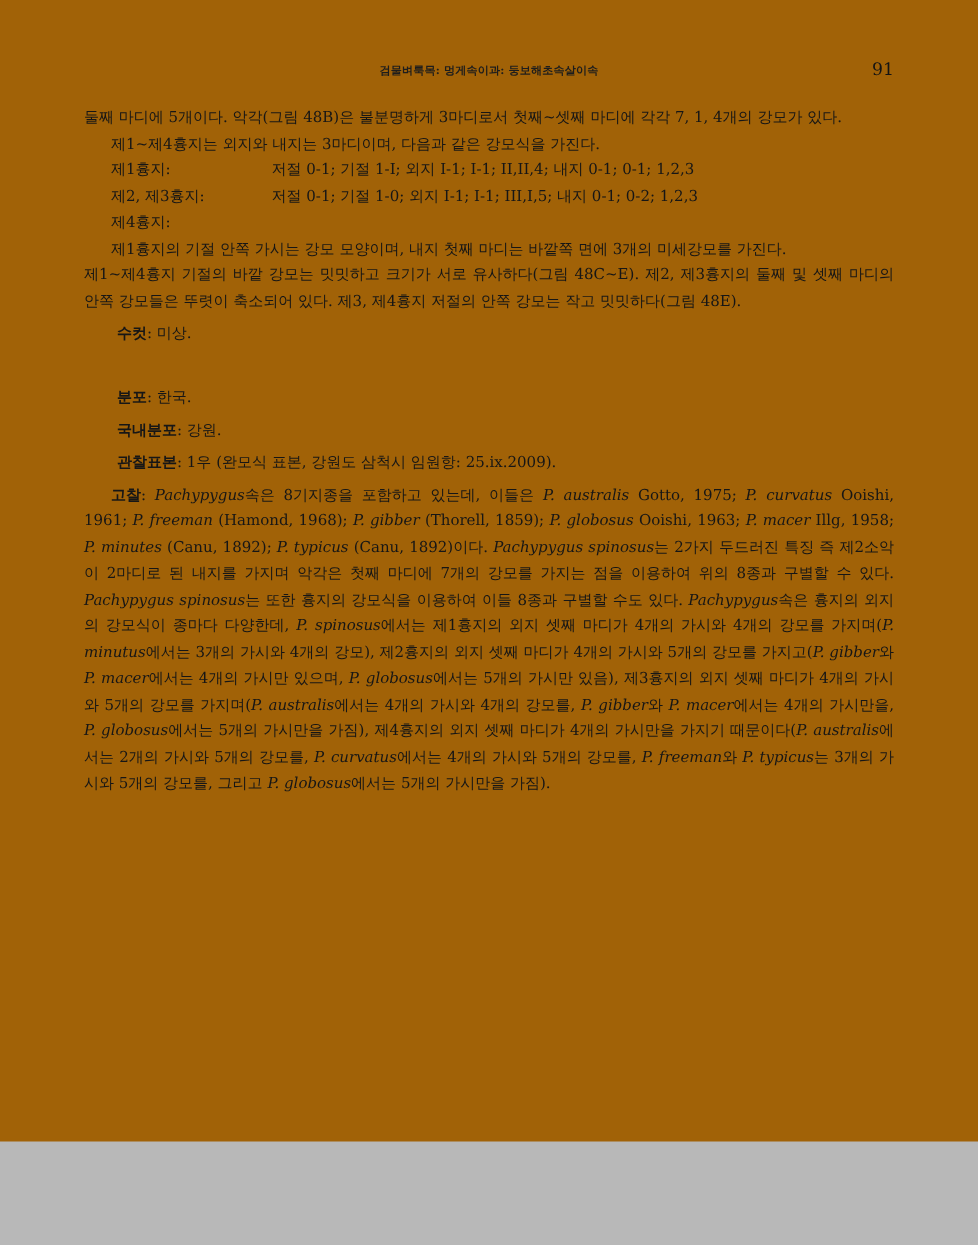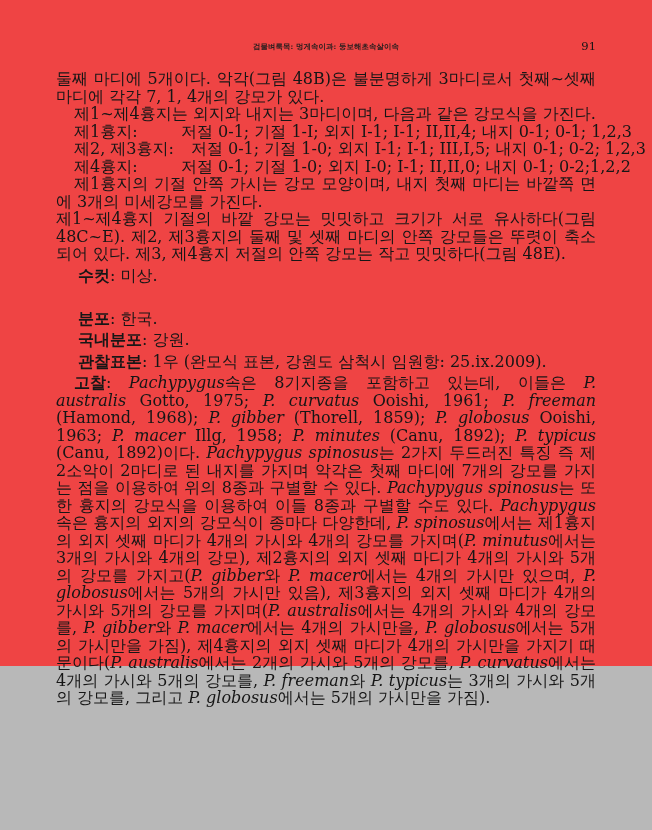--- a/index.html
+++ b/index.html
@@ -11,22 +11,22 @@
   body {
     width: 652px;
     height: 830px;
     overflow: hidden;
     font-family: "DejaVu Serif", "Liberation Serif", serif;
   }
 
   #page {
     position: relative;
     width: 652px;
-    height: 666px;
-    background: #ef4444;
+    height: 761px;
+    background: #a16207;
     box-sizing: border-box;
   }
 
   
   #running-head {
     position: absolute;
     top: 42px;
     left: 56px;
     right: 56px;
     height: 16px;
@@ -50,21 +50,21 @@
     color: #141414;
   }
 
   
   #body-text {
     position: absolute;
     top: 70px;
     left: 56px;
     width: 540px;
     color: #161616;
-    font-size: 16px;
+    font-size: 10px;
     line-height: 17.5px;
     text-align: justify;
     text-justify: inter-character;
   }
 
   p.para {
     margin: 0;
     text-indent: 18px;
   }
   p.para.noindent { text-indent: 0; }
@@ -136,21 +136,20 @@
       <div class="formula-row">
         <span class="fr-label">제1흉지:</span>
         <span class="fr-value">저절 0-1; 기절 1-I; 외지  I-1; I-1; II,II,4; 내지 0-1; 0-1; 1,2,3</span>
       </div>
       <div class="formula-row">
         <span class="fr-label">제2, 제3흉지:</span>
         <span class="fr-value">저절 0-1; 기절 1-0; 외지 I-1; I-1; III,I,5; 내지 0-1; 0-2; 1,2,3</span>
       </div>
       <div class="formula-row">
         <span class="fr-label">제4흉지:</span>
-        <span class="fr-value">저절 0-1; 기절 1-0; 외지 I-0; I-1; II,II,0; 내지 0-1; 0-2;1,2,2</span>
       </div>
     </div>
 
     <p class="para">제1흉지의 기절 안쪽 가시는 강모 모양이며, 내지 첫째 마디는 바깥쪽 면에 3개의 미세강모를 가진다.</p>
 
     <p class="para noindent">제1~제4흉지 기절의 바깥 강모는 밋밋하고 크기가 서로 유사하다(그림 48C~E). 제2, 제3흉지의 둘째 및 셋째 마디의 안쪽 강모들은 뚜렷이 축소되어 있다. 제3, 제4흉지 저절의 안쪽 강모는 작고 밋밋하다(그림 48E).</p>
 
 
     <div class="field-row">
       <span class="fld-label">수컷</span><span>: 미상.</span>

